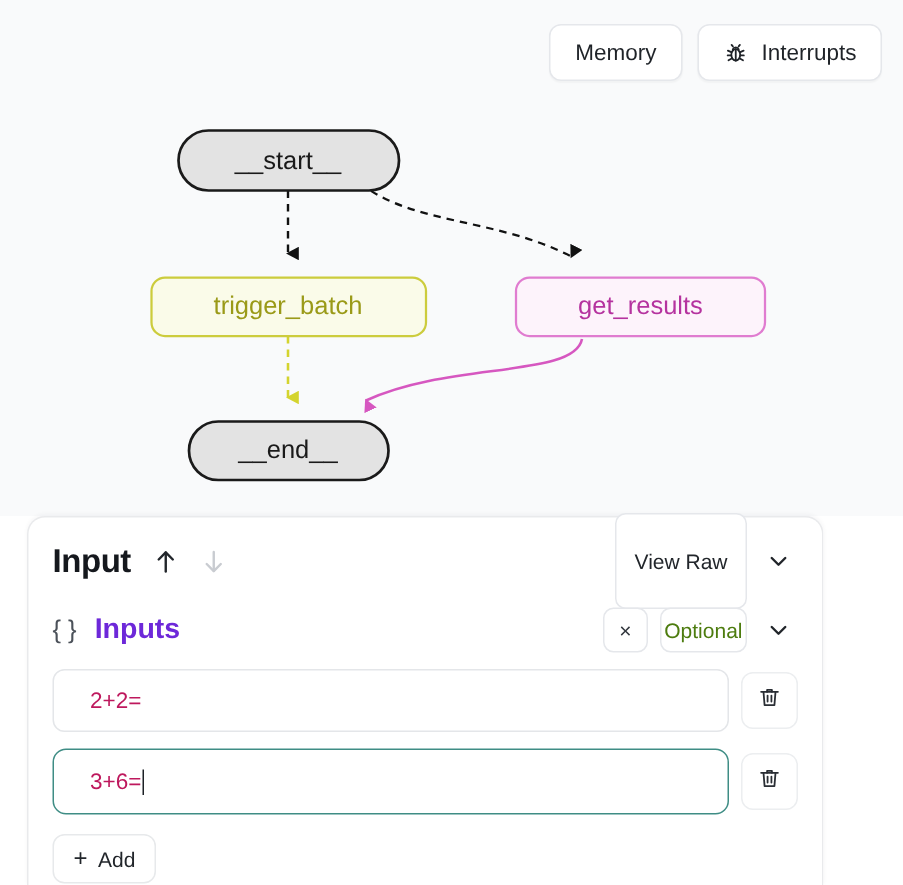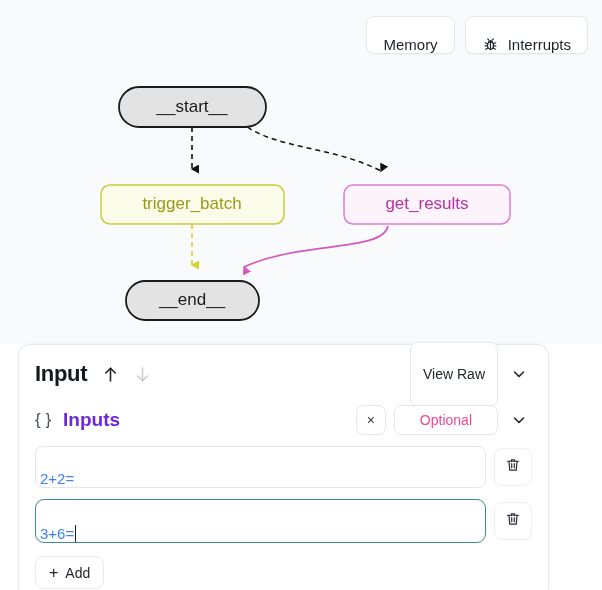--- a/index.html
+++ b/index.html
@@ -32,21 +32,21 @@
     gap: 10px;
     z-index: 5;
   }
   .tool-btn {
     background: #ffffff;
     border: 1px solid #e5e7eb;
     border-radius: 8px;
     height: 38px;
     padding: 0 16px;
     display: flex;
-    align-items: flex-end;
+    align-items: center;
     gap: 9px;
     font-size: 15px;
     color: #1f2328;
     box-sizing: border-box;
     cursor: pointer;
     box-shadow: 0 1px 1px rgba(16,24,40,.03);
   }
   .bug-icon { display: flex; align-items: center; }
 
   #graph-svg {
@@ -159,46 +159,46 @@
     display: flex; align-items: center; justify-content: center;
     font-size: 14px;
     color: #33383f;
     cursor: pointer;
   }
   .optional-badge {
     border: 1px solid #e5e7eb;
     border-radius: 7px;
     background: #fff;
     height: 28px;
-    padding: 0 25px;
+    padding: 0 2px;
     display: flex; align-items: center;
     font-size: 14px;
-    color: #ec4899;
+    color: #4d7c0f;
     cursor: pointer;
   }
 
   .field-row {
     display: flex;
     align-items: center;
     gap: 8px;
     padding: 0 16px;
     margin-top: 11px;
   }
   .text-field {
     flex: 1;
     height: 42px;
     border: 1px solid #e4e6e9;
     border-radius: 8px;
     background: #fff;
     display: flex;
-    align-items: flex-end;
-    padding: 0 4px;
+    align-items: center;
+    padding: 0 24px;
     box-sizing: border-box;
     font-size: 15px;
-    color: #3b82f6;
+    color: #be185d;
     cursor: text;
   }
   .text-field.focused {
     border: 1px solid #3f8d85;
     height: 44px;
     border-radius: 9px;
   }
   .caret {
     display: inline-block;
     width: 1px;

